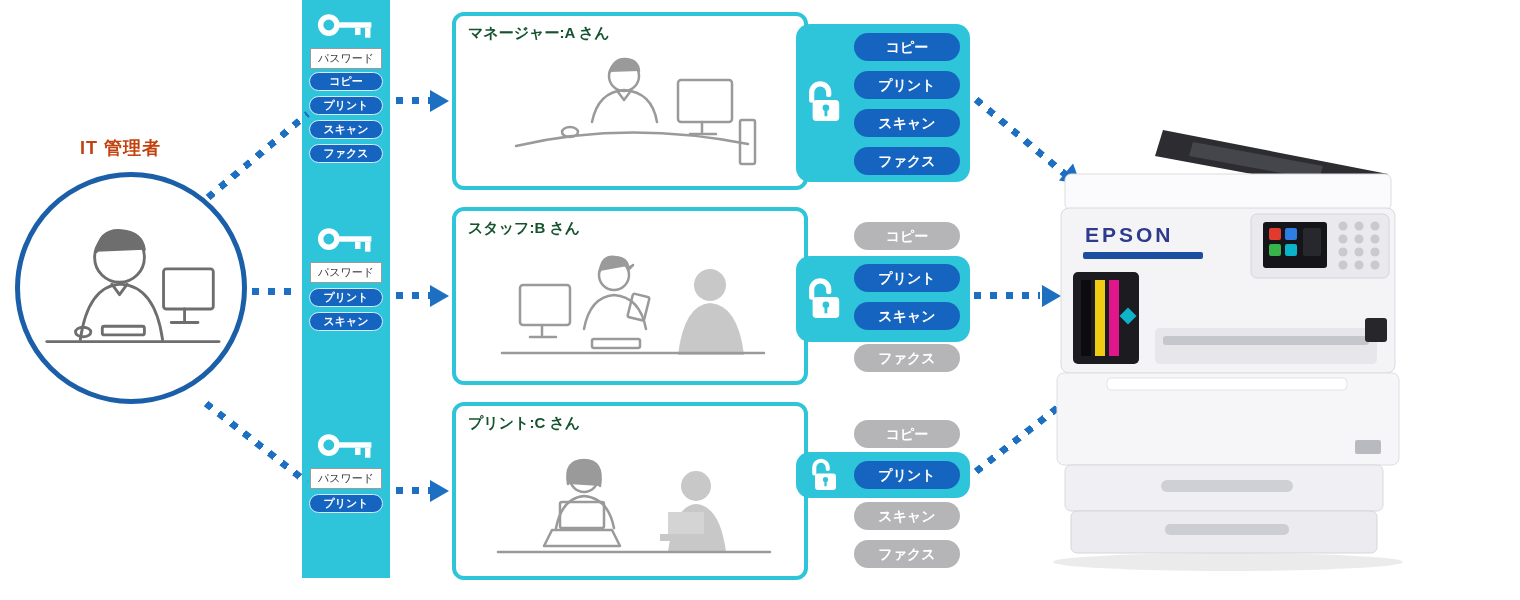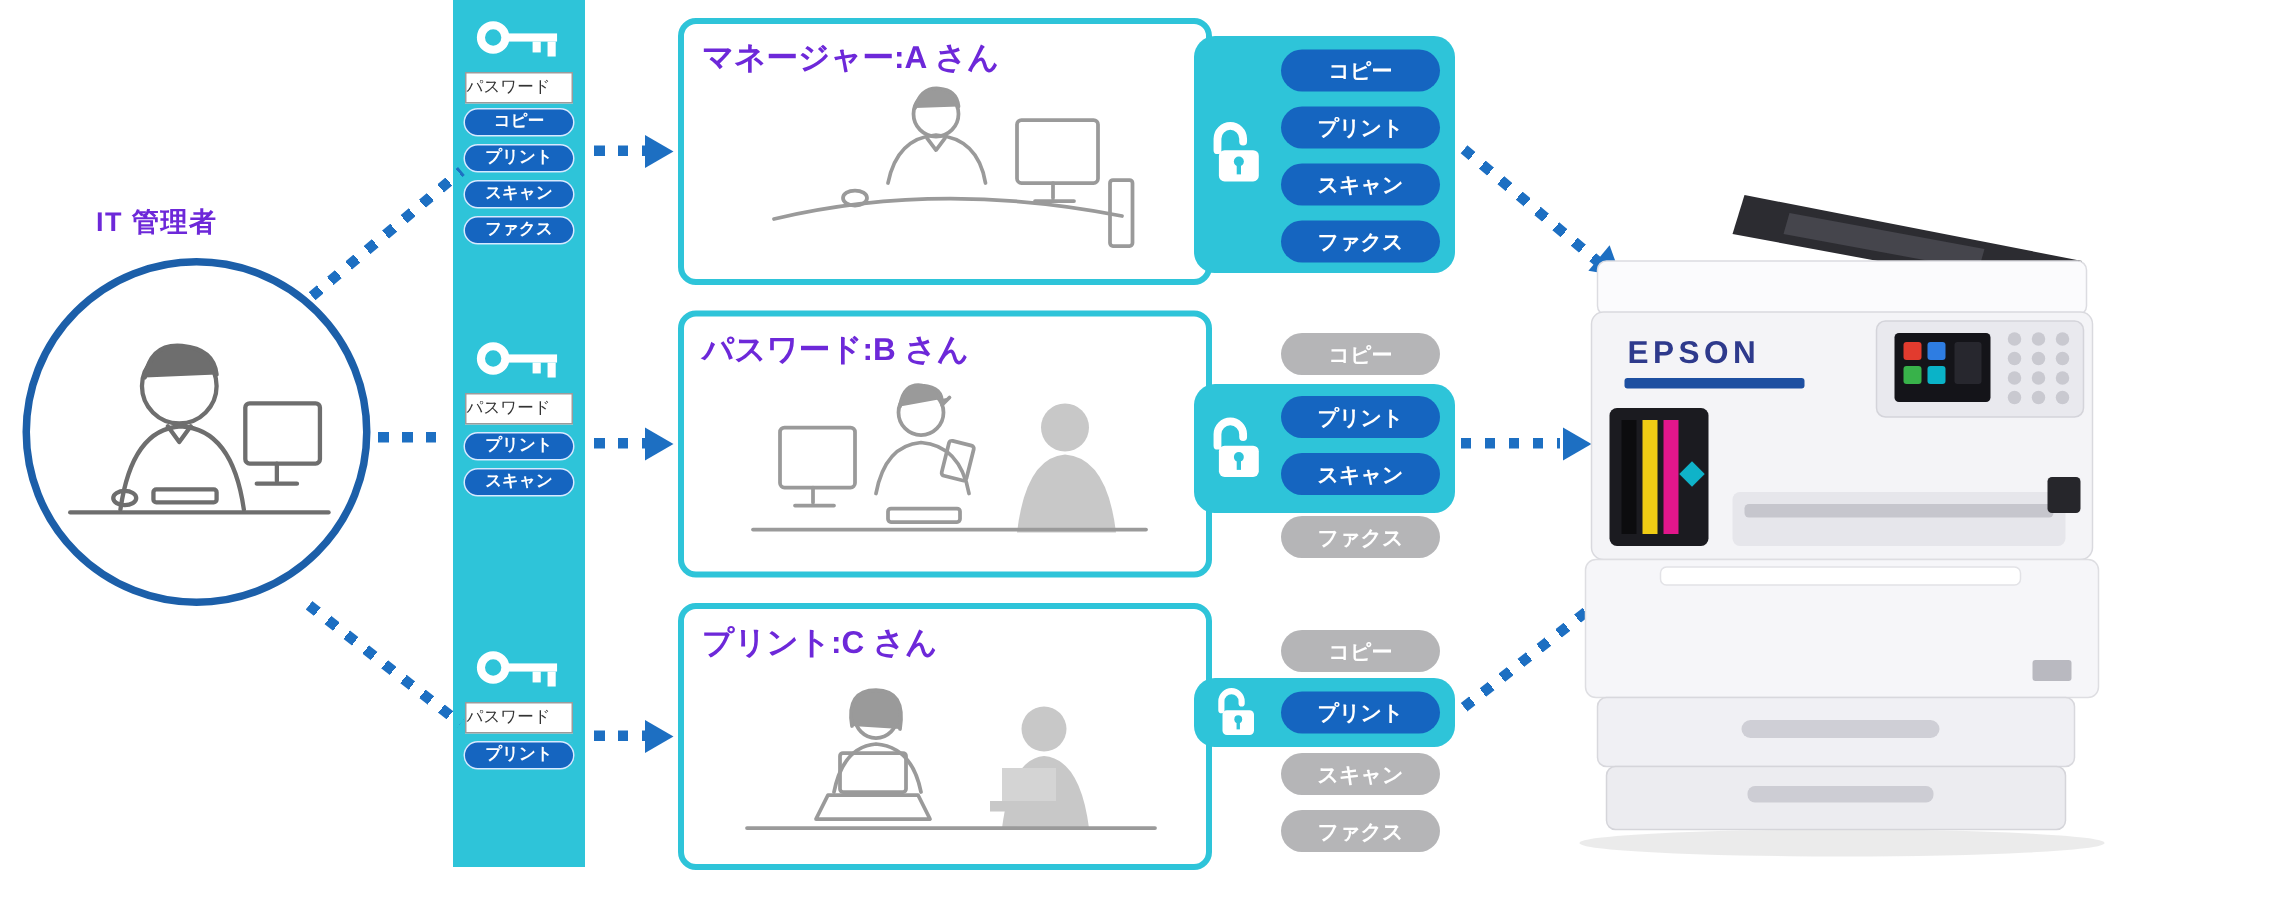--- a/index.html
+++ b/index.html
@@ -6,32 +6,32 @@
     --cyan:#2ec4d9;
     --badge_blue:#1565c0;
     --badge_gray:#b5b5b7;
     --arrow_blue:#1d6fc2;
     --circle_blue:#1c5fa9;
   }
   *{margin:0;padding:0;box-sizing:border-box}
   body{background:#fff;font-family:"Liberation Sans",sans-serif}
   .stage{position:relative;width:1520px;height:600px;background:#fff;overflow:hidden}
 
-  .admin-label{position:absolute;left:64px;top:136px;font-size:18px;font-weight:bold;color:#6d28d9;letter-spacing:1px}
+  .admin-label{position:absolute;left:80px;top:136px;font-size:18px;font-weight:bold;color:#c2410c;letter-spacing:1px}
   .admin-circle{position:absolute;left:15px;top:172px;width:232px;height:232px;border:5px solid var(--circle_blue);border-radius:50%;background:#fff;overflow:hidden}
 
   .pbar{position:absolute;left:302px;top:0;width:88px;height:578px;background:var(--cyan)}
   .key{position:absolute;left:15px;width:58px;height:34px}
   .pwd{position:absolute;left:8px;width:72px;height:21px;background:#fff;border:1px solid #9b9b9b;color:#333;
-       font-size:11px;line-height:19px}
+       font-size:11px;text-align:center;line-height:19px}
   .chip{position:absolute;left:7px;width:74px;height:19px;background:var(--badge_blue);border:1px solid #d7e9ff;
         border-radius:10px;color:#fff;font-size:11px;font-weight:bold;text-align:center;line-height:17px}
 
   .panel{position:absolute;left:452px;width:356px;height:178px;border:4px solid var(--cyan);border-radius:12px;background:#fff}
-  .panel-title{position:absolute;left:12px;top:8px;font-size:21px;font-weight:bold;color:#6d28d9}
+  .panel-title{position:absolute;left:12px;top:8px;font-size:15px;font-weight:bold;color:#14532d}
   .illus{position:absolute;left:8px;top:32px;width:338px;height:138px}
 
   .lockblock{position:absolute;background:var(--cyan);border-radius:14px}
   .locksvg{position:absolute}
   .perm{position:absolute;left:854px;width:106px;height:28px;border-radius:15px;color:#fff;
         font-size:14px;font-weight:bold;text-align:center;line-height:28px}
   .perm.on{background:var(--badge_blue)}
   .perm.off{background:var(--badge_gray)}
 
   .dots{position:absolute;height:7px;transform-origin:left center;
@@ -138,21 +138,21 @@
     <rect x="8" y="22" width="28" height="22" rx="4" fill="#fff"></rect>
     <circle cx="22" cy="30" r="3.5" fill="#2ec4d9"></circle>
     <rect x="20.5" y="31" width="3" height="8" fill="#2ec4d9"></rect>
   </svg>
   <div class="perm on" style="top:33px">コピー</div>
   <div class="perm on" style="top:71px">プリント</div>
   <div class="perm on" style="top:109px">スキャン</div>
   <div class="perm on" style="top:147px">ファクス</div>
 
   <div class="panel" style="top:207px">
-    <div class="panel-title">パスワード:B さん</div>
+    <div class="panel-title">スタッフ:B さん</div>
     <svg class="illus" viewBox="0 0 338 138">
       <circle cx="246" cy="42" r="16" fill="#c8c8c8"></circle>
       <path d="M214 112 q6 -50 32 -52 q28 2 34 52 Z" fill="#c8c8c8"></path>
       <g fill="none" stroke="#9a9a9a" stroke-width="2.5" stroke-linecap="round" stroke-linejoin="round">
         <circle cx="150" cy="32" r="15" fill="#fff"></circle>
         <path d="M136 28 q2 -16 15 -14 q14 1 13 13 l5 -5" fill="#9a9a9a"></path>
         <path d="M120 86 q6 -32 30 -34 q26 2 32 34"></path>
         <rect x="166" y="52" width="17" height="24" rx="2" transform="rotate(14 174 64)"></rect>
         <rect x="56" y="42" width="50" height="40" rx="3"></rect>
         <path d="M78 82 v10 M66 94 h26"></path>

